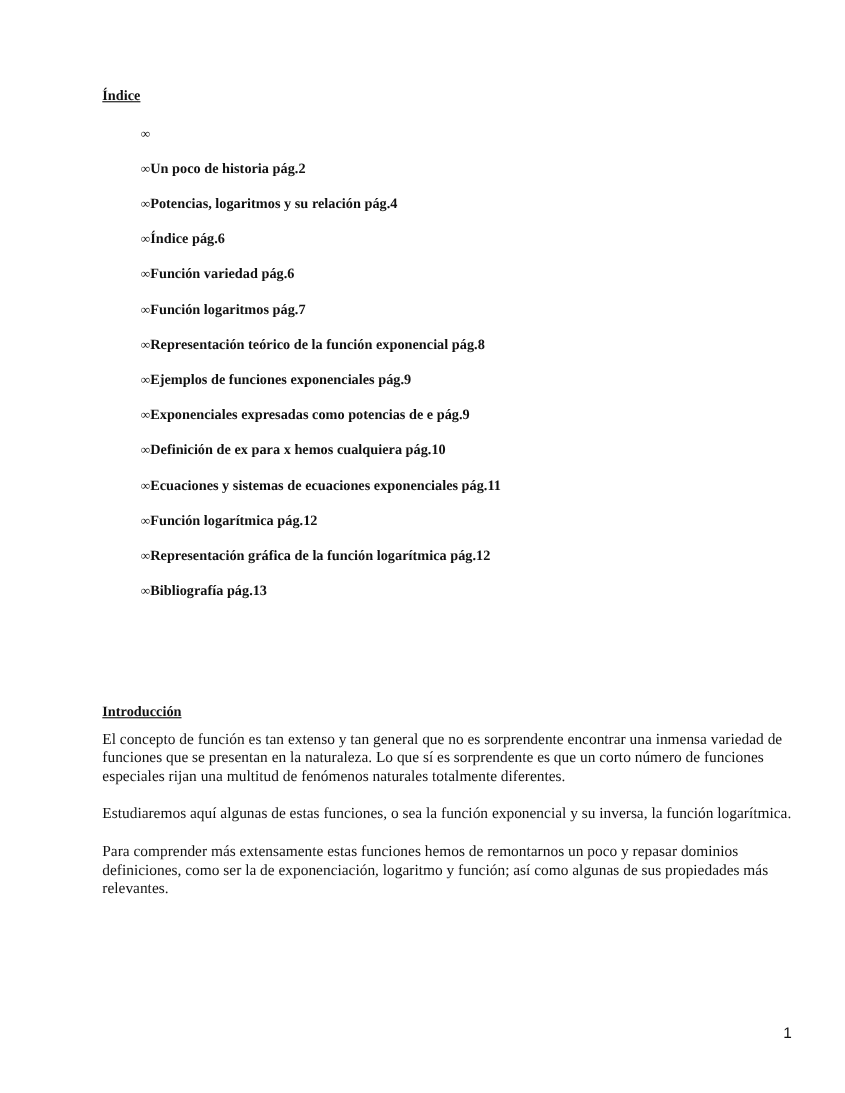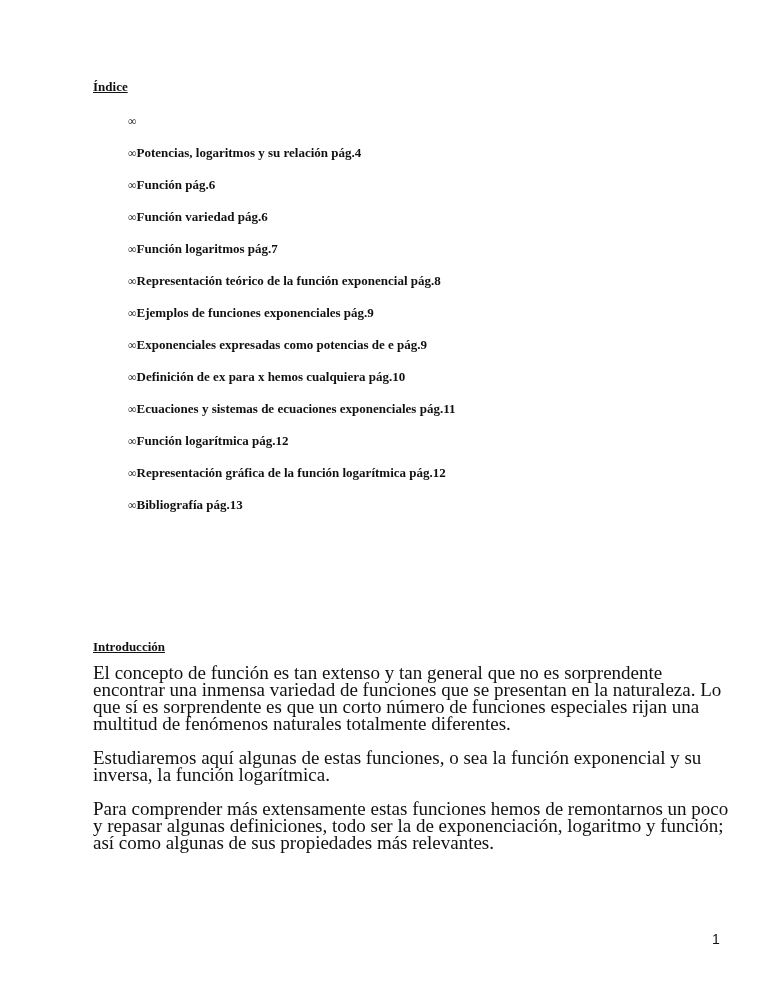--- a/index.html
+++ b/index.html
@@ -2,48 +2,49 @@
 <html><head>
   <meta charset="utf-8">
   <style>
     html, body { margin: 0; padding: 0; background: #ffffff; }
     body { width: 768px; height: 994px; position: relative; overflow: hidden; color: #111; font-family: "Liberation Serif", serif; }
     .page { position: absolute; left: 0; top: 0; width: 768px; height: 888px; padding-left: 36px; }
     .heading { position: absolute; left: 93px; font-weight: bold; text-decoration: underline; font-size: 13px; margin: 0; }
     .toc { position: absolute; left: 128px; top: 113px; margin: 0; padding: 0; list-style: none; }
     .toc li { height: 32px; line-height: 16px; font-size: 13px; font-weight: bold; white-space: nowrap; }
     .toc .sym { font-weight: normal; font-size: 12px; }
-    .body-text { position: absolute; left: 93px; width: 640px; font-size: 19px; line-height: 17px; }
+    .body-text { position: absolute; left: 93px; width: 640px; font-size: 14px; line-height: 17px; }
     .body-text p { margin: 0 0 17px 0; }
     .page-num { position: absolute; left: 712px; top: 931px; font-family: "Liberation Sans", sans-serif; font-size: 14px; }
   </style>
 </head>
 <body>
 
 <div class="page">
   <h2 class="heading" style="top:79px;">Índice</h2>
 
   <ul class="toc">
     <li><span class="sym">∞</span><span></span></li>
+    <li><span class="sym">∞</span><span>Un poco de historia pág.2</span></li>
     <li><span class="sym">∞</span><span>Potencias, logaritmos y su relación pág.4</span></li>
-    <li><span class="sym">∞</span><span>Función pág.6</span></li>
+    <li><span class="sym">∞</span><span>Índice pág.6</span></li>
     <li><span class="sym">∞</span><span>Función variedad pág.6</span></li>
     <li><span class="sym">∞</span><span>Función logaritmos pág.7</span></li>
     <li><span class="sym">∞</span><span>Representación teórico de la función exponencial pág.8</span></li>
     <li><span class="sym">∞</span><span>Ejemplos de funciones exponenciales pág.9</span></li>
     <li><span class="sym">∞</span><span>Exponenciales expresadas como potencias de e pág.9</span></li>
     <li><span class="sym">∞</span><span>Definición de ex para x hemos cualquiera pág.10</span></li>
     <li><span class="sym">∞</span><span>Ecuaciones y sistemas de ecuaciones exponenciales pág.11</span></li>
     <li><span class="sym">∞</span><span>Función logarítmica pág.12</span></li>
     <li><span class="sym">∞</span><span>Representación gráfica de la función logarítmica pág.12</span></li>
     <li><span class="sym">∞</span><span>Bibliografía pág.13</span></li>
   </ul>
 
   <h2 class="heading" style="top:639px;">Introducción</h2>
 
   <div class="body-text" style="top:664px;">
     <p>El concepto de función es tan extenso y tan general que no es sorprendente encontrar una inmensa variedad de funciones que se presentan en la naturaleza. Lo que sí es sorprendente es que un corto número de funciones especiales rijan una multitud de fenómenos naturales totalmente diferentes.</p>
     <p>Estudiaremos aquí algunas de estas funciones, o sea la función exponencial y su inversa, la función logarítmica.</p>
-    <p>Para comprender más extensamente estas funciones hemos de remontarnos un poco y repasar algunas definiciones, todo ser la de exponenciación, logaritmo y función; así como algunas de sus propiedades más relevantes.</p>
+    <p>Para comprender más extensamente estas funciones hemos de remontarnos un poco y repasar dominios definiciones, como ser la de exponenciación, logaritmo y función; así como algunas de sus propiedades más relevantes.</p>
   </div>
 
   <div class="page-num">1</div>
 </div>
 
 </body></html>

